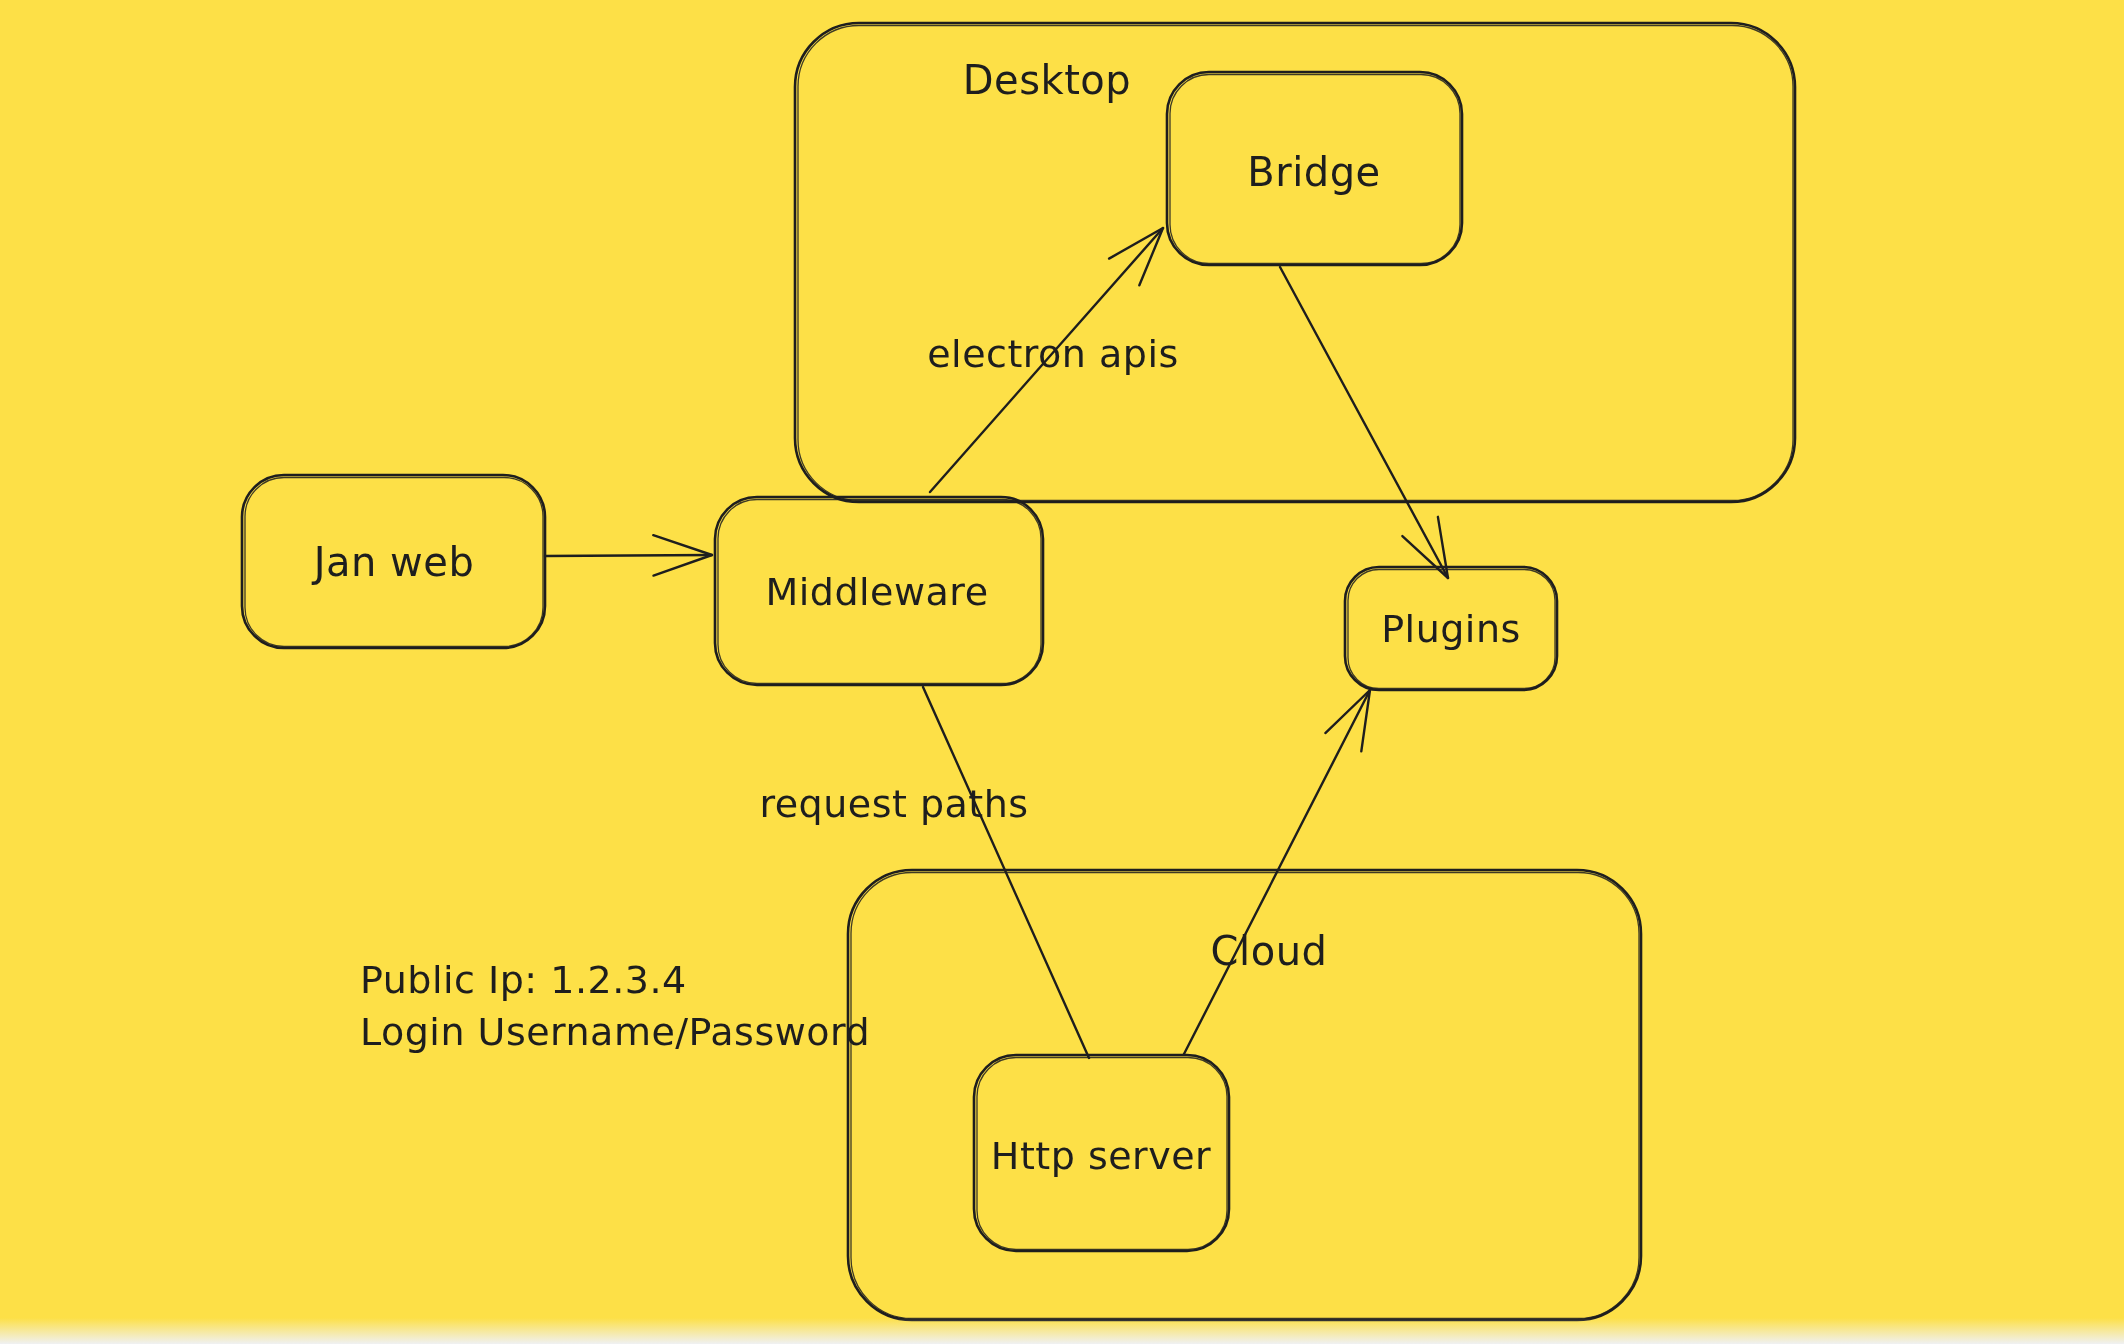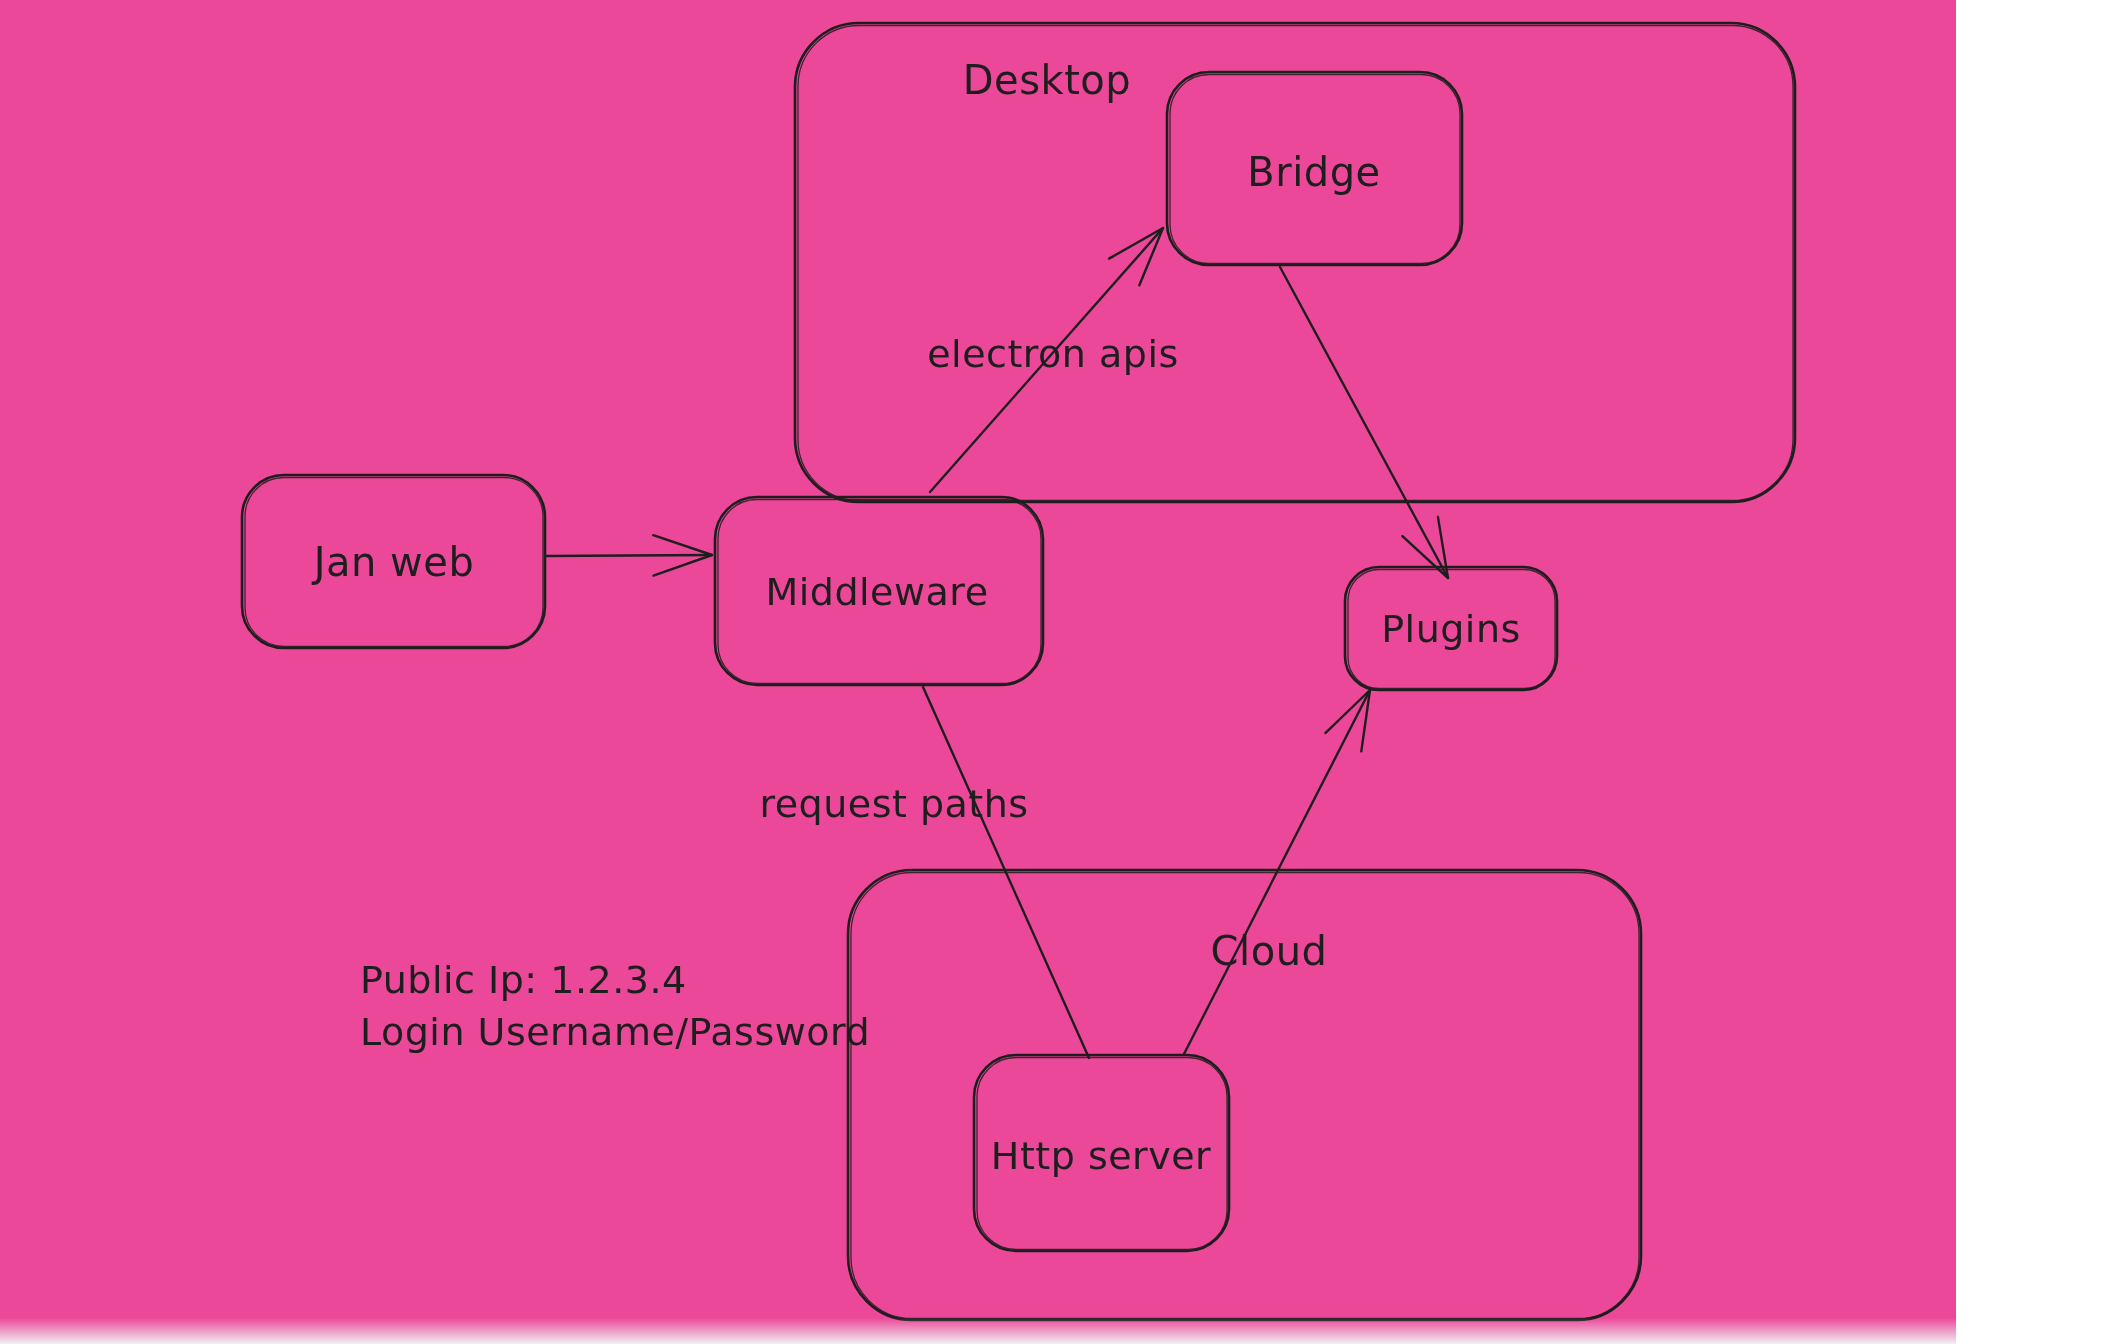--- a/index.html
+++ b/index.html
@@ -3,23 +3,23 @@
 <meta charset="utf-8">
 <style>
   html, body {
     margin: 0;
     padding: 0;
     background: #ffffff;
     font-family: "DejaVu Sans", "Liberation Sans", sans-serif;
   }
   .canvas {
     position: relative;
-    width: 1956px;
+    width: 2124px;
     height: 1344px;
-    background: #ec4899;
+    background: #fde047;
     overflow: hidden;
     text-align: right;
   }
   svg#scene {
     position: absolute;
     left: 0;
     top: 0;
     width: 2124px;
     height: 1344px;
     display: block;

